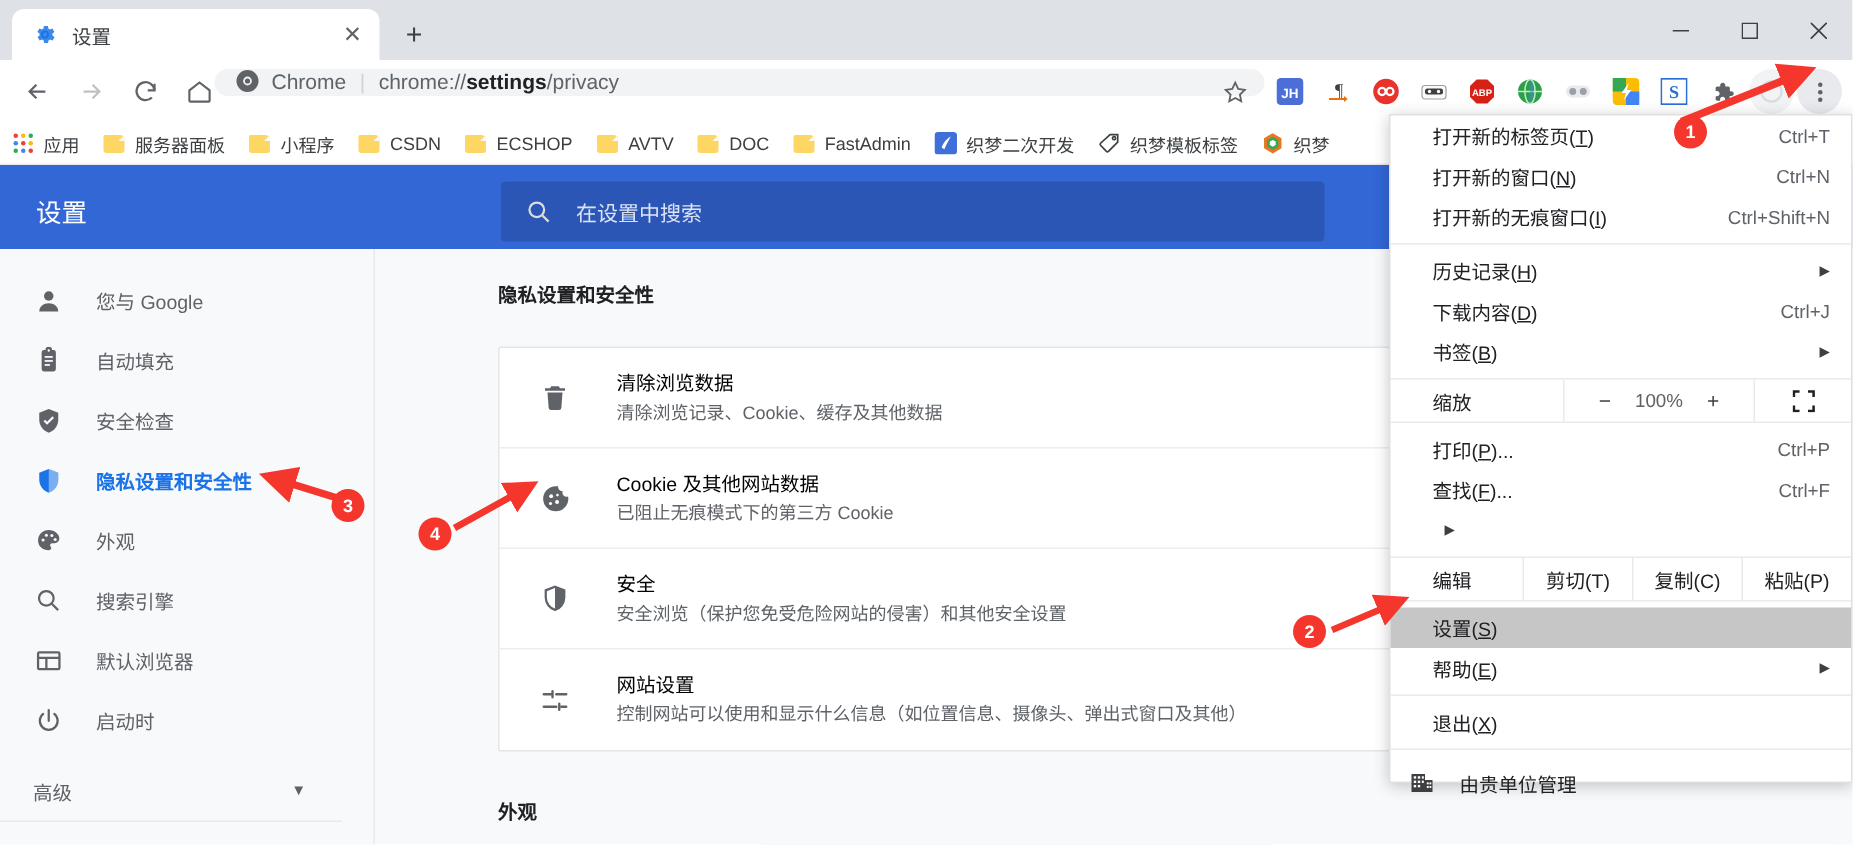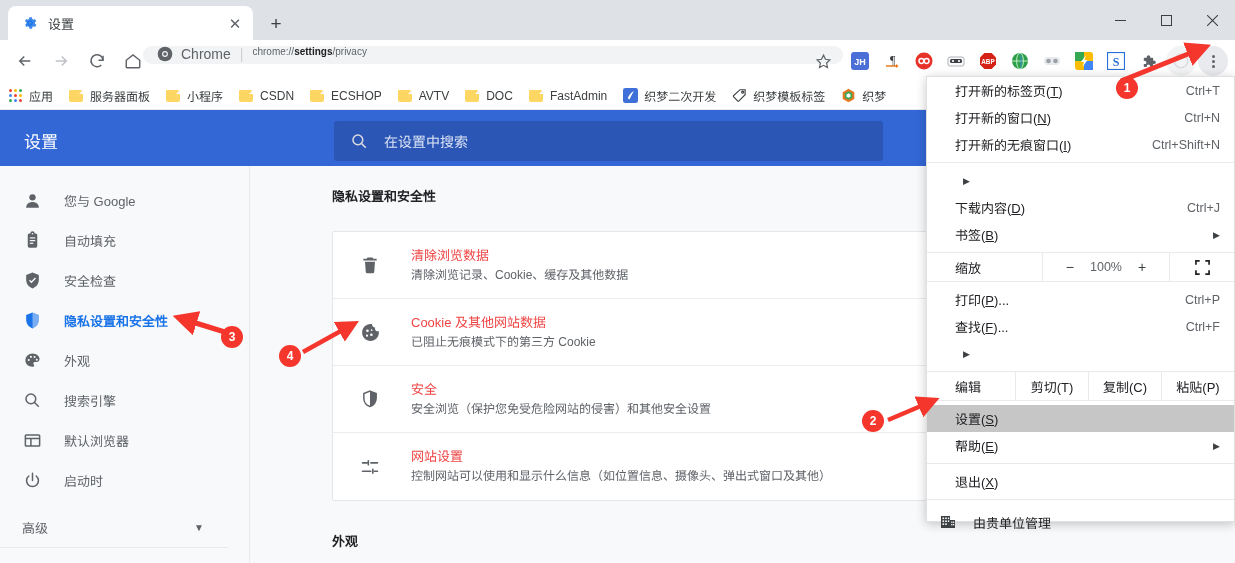--- a/index.html
+++ b/index.html
@@ -55,21 +55,21 @@
   .nav-btn:first-child { margin-left: 10px; }
   .nav-btn.disabled { color: #bdc1c6; }
   .omnibox {
     position: absolute; left: 143px; top: 6px; width: 700px; height: 18px;
     background: #f1f3f4; border-radius: 15px;
     display: flex; align-items: flex-start; padding: 0 14px;
   }
   .omni-chrome-icon { width: 16px; height: 16px; flex: 0 0 16px; margin-right: 8px; }
   .omni-brand { font-size: 14px; color: #5f6368; white-space: nowrap; }
   .omni-sep { color: #cfd3d7; margin: 0 9px; font-size: 14px; }
-  .omni-url { font-size: 10px; color: #5f6368; white-space: nowrap; }
+  .omni-url { font-size: 14px; color: #5f6368; white-space: nowrap; }
   .omni-url b { color: #202124; font-weight: 600; }
   .star-btn {
     position: absolute; left: 808px; top: 6px; width: 30px; height: 30px;
     border-radius: 50%; display:flex; align-items:center; justify-content:center; color:#5f6368;
   }
   .ext-row { position: absolute; left: 845px; top: 6px; display: flex; align-items: center; }
   .ext {
     width: 30px; height: 30px; margin-right: 2px;
     display:flex; align-items:center; justify-content:center;
   }
@@ -147,21 +147,21 @@
   .card {
     margin: 26px 0 0 82px; width: 595px; background:#ffffff;
     border:1px solid #e4e6e9; border-radius:2px;
   }
   .row { display:flex; align-items:center; min-height:67px; padding:0 0 0 26px;
          border-bottom:1px solid #ebedef; }
   .row:last-child { border-bottom:none; }
   .row .rico { width:22px; height:22px; flex:0 0 22px; margin-right:30px; color:#5f6368;
                display:flex; align-items:center; justify-content:center; }
   .row .rtext { flex:1; }
-  .row .rtitle { font-size:13px; color:#ef4444; line-height:19px; }
+  .row .rtitle { font-size:13px; color:#000000; line-height:19px; }
   .row .rsub { font-size:12px; color:#5f6368; line-height:19px; margin-top:1px; }
   .appearance-title { margin: 30px 0 0 82px; font-size:13px; color:#202124; font-weight:600; }
 
   .pagescroll { position:absolute; right:0; top:0; width:13px; height:397px; background:#f8f9fa; }
   .pagescroll .thumb { position:absolute; left:2px; top:6px; width:8px; height:120px;
                        background:#dadce0; border-radius:4px; }
 
   
   .chromemenu {
     position:absolute; left:926px; top:76px; width:309px; height:446px;
@@ -629,20 +629,21 @@
           <span class="macc">Ctrl+N</span>
         </div>
         <div class="mi">
           <span class="mlbl">打开新的无痕窗口(<u>I</u>)</span>
           <span class="macc">Ctrl+Shift+N</span>
         </div>
       </div>
     <div class="msep"></div>
     <div id="menu-history">
         <div class="mi">
+          <span class="mlbl">历史记录(<u>H</u>)</span>
           <span class="marrow">▶</span>
         </div>
         <div class="mi">
           <span class="mlbl">下载内容(<u>D</u>)</span>
           <span class="macc">Ctrl+J</span>
         </div>
         <div class="mi">
           <span class="mlbl">书签(<u>B</u>)</span>
           <span class="marrow">▶</span>
         </div>

